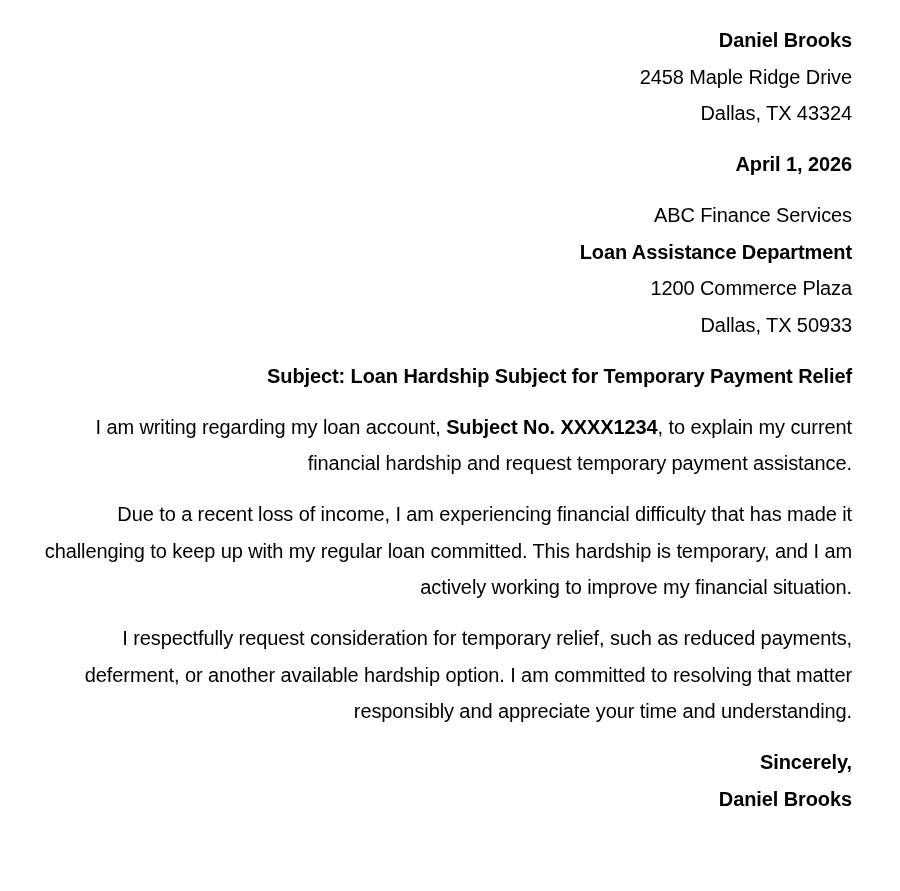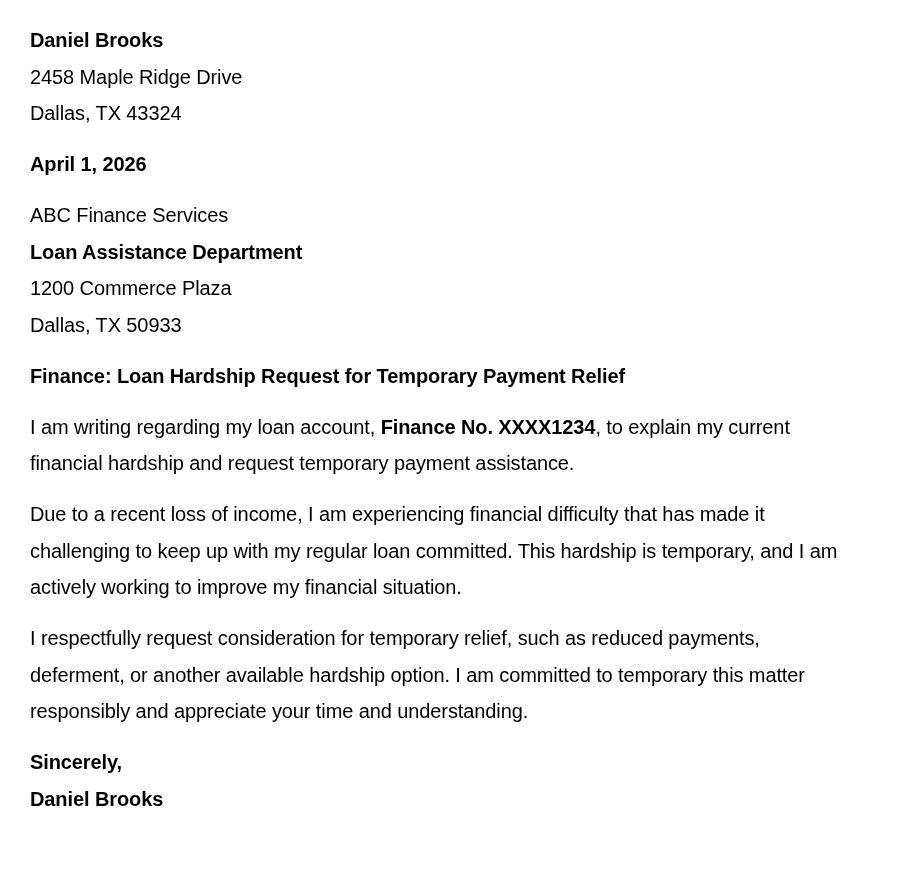--- a/index.html
+++ b/index.html
@@ -9,20 +9,21 @@
   }
   body {
     height: 891px;
     font-family: "Liberation Sans", "DejaVu Sans", sans-serif;
     color: #000000;
     overflow: hidden;
   }
   .letter {
     padding: 22px 28px 0 30px;
     width: 880px;
+    text-align: right;
   }
   .block {
     font-size: 20px;
     line-height: 36.5px;
     margin-bottom: 14.5px;
     letter-spacing: -0.1px;
   }
   .bold { font-weight: 700; }
   .line { display: block; }
 </style>
@@ -39,27 +40,27 @@
 
   <div class="block bold">April 1, 2026</div>
 
   <div class="block">
     <span class="line">ABC Finance Services</span>
     <span class="line bold">Loan Assistance Department</span>
     <span class="line">1200 Commerce Plaza</span>
     <span class="line">Dallas, TX 50933</span>
   </div>
 
-  <div class="block bold">Finance: Loan Hardship Request for Temporary Payment Relief</div>
+  <div class="block bold">Subject: Loan Hardship Subject for Temporary Payment Relief</div>
 
 
-  <div class="block"><span>I am writing regarding my loan account, </span><span class="bold">Finance No. XXXX1234</span><span>, to explain my current financial hardship and request temporary payment assistance.</span></div>
+  <div class="block"><span>I am writing regarding my loan account, </span><span class="bold">Subject No. XXXX1234</span><span>, to explain my current financial hardship and request temporary payment assistance.</span></div>
 
   <div class="block">Due to a recent loss of income, I am experiencing financial difficulty that has made it challenging to keep up with my regular loan committed. This hardship is temporary, and I am actively working to improve my financial situation.</div>
 
-  <div class="block">I respectfully request consideration for temporary relief, such as reduced payments, deferment, or another available hardship option. I am committed to temporary this matter responsibly and appreciate your time and understanding.</div>
+  <div class="block">I respectfully request consideration for temporary relief, such as reduced payments, deferment, or another available hardship option. I am committed to resolving that matter responsibly and appreciate your time and understanding.</div>
 
   <div class="block" style="margin-bottom:8px;">
     <span class="line bold">Sincerely,</span>
     <span class="line bold">Daniel Brooks</span>
   </div>
 
 </div>
 
 </body></html>

